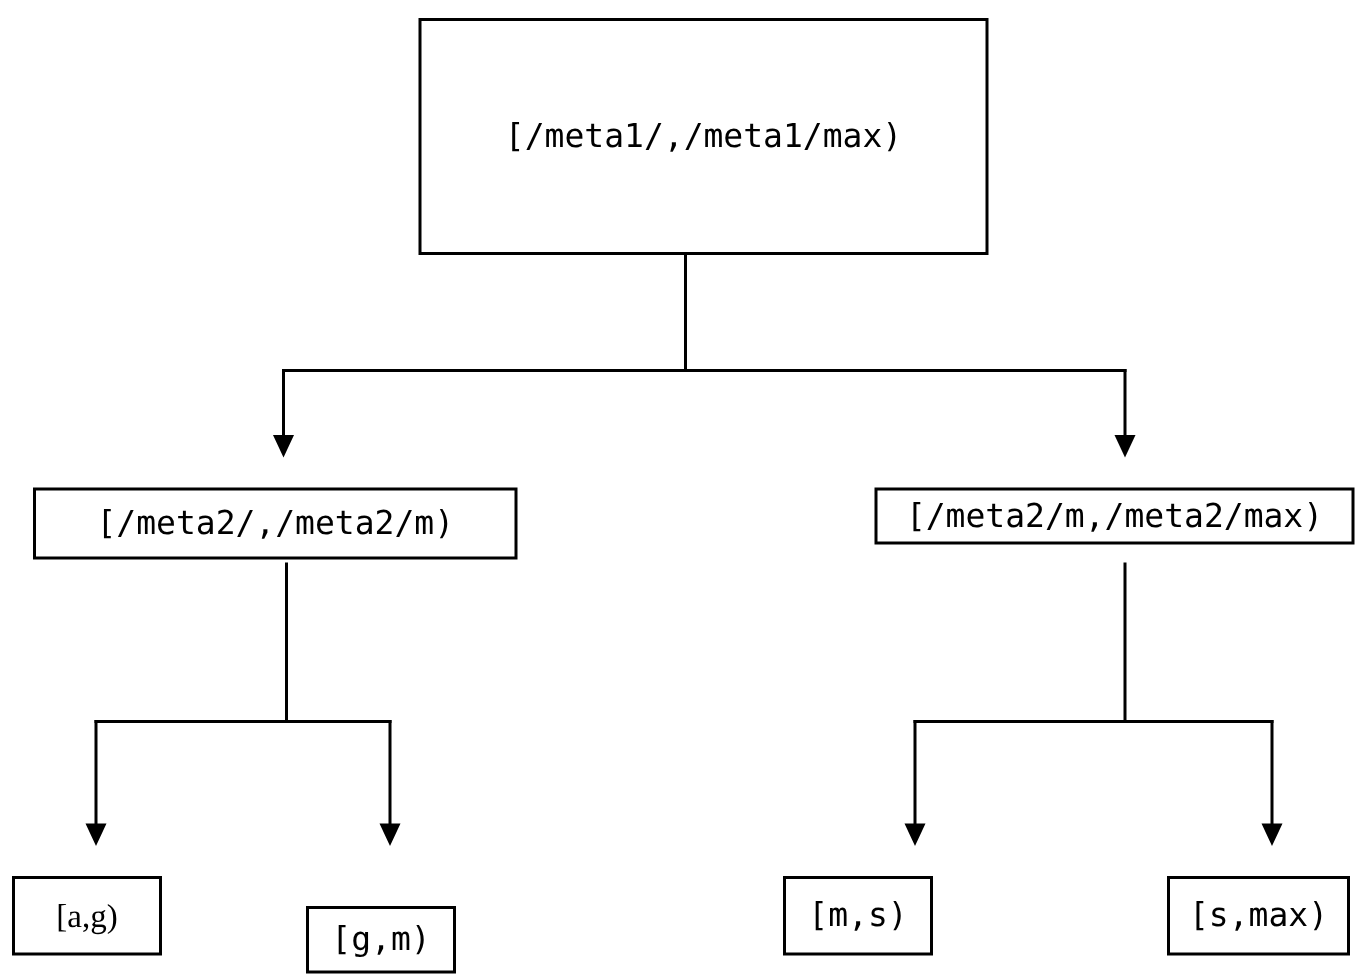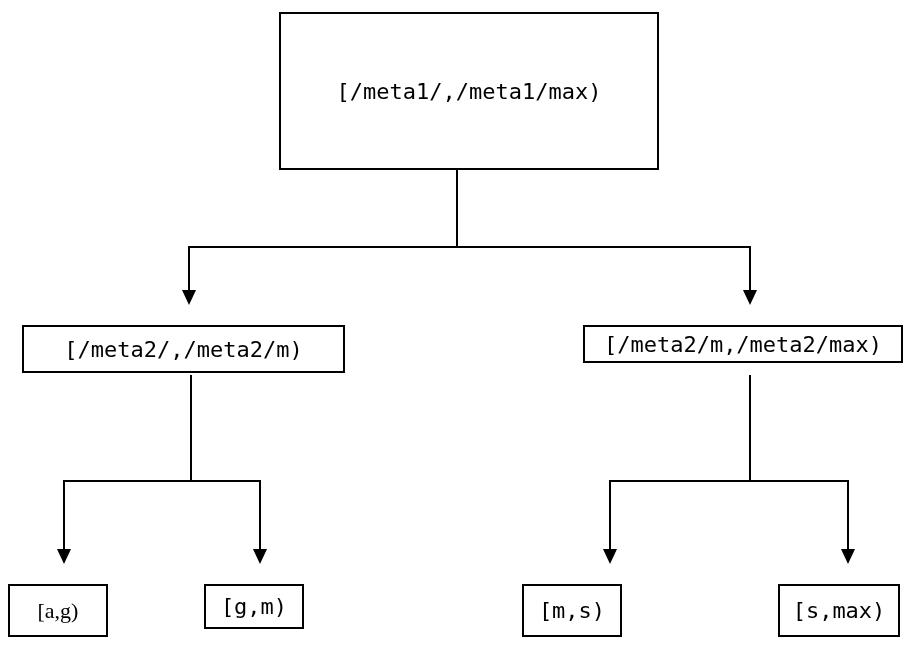--- a/index.html
+++ b/index.html
@@ -39,21 +39,21 @@
     border-left: 7px solid transparent;
     border-right: 7px solid transparent;
     border-top: 15px solid #000000;
   }
 
   
   .node-root      { left: 259px; top: 12px;  width: 380px; height: 158px; margin-left: 20px; }
   .node-mid-left  { left: 22px;  top: 325px; width: 323px; height: 48px; }
   .node-mid-right { left: 583px; top: 325px; width: 320px; height: 38px; }
   .node-leaf-ag   { left: 8px;   top: 584px; width: 100px; height: 53px; font-family: Liberation Serif, serif; }
-  .node-leaf-gm   { left: 204px; top: 584px; width: 100px; height: 45px; }
+  .node-leaf-gm   { left: 204px; top: 604px; width: 100px; height: 45px; }
   .node-leaf-ms   { left: 522px; top: 584px; width: 100px; height: 53px; }
   .node-leaf-smax { left: 778px; top: 584px; width: 122px; height: 53px; }
 
   
   .root-stem   { left: 456px; top: 170px; width: 2px;   height: 77px; }
   .top-rail    { left: 188px; top: 246px; width: 563px; height: 2px; }
   .tl-drop     { left: 188px; top: 246px; width: 2px;   height: 45px; }
   .tr-drop     { left: 749px; top: 246px; width: 2px;   height: 45px; }
   .tl-arrow    { left: 182px; top: 290px; }
   .tr-arrow    { left: 743px; top: 290px; }

